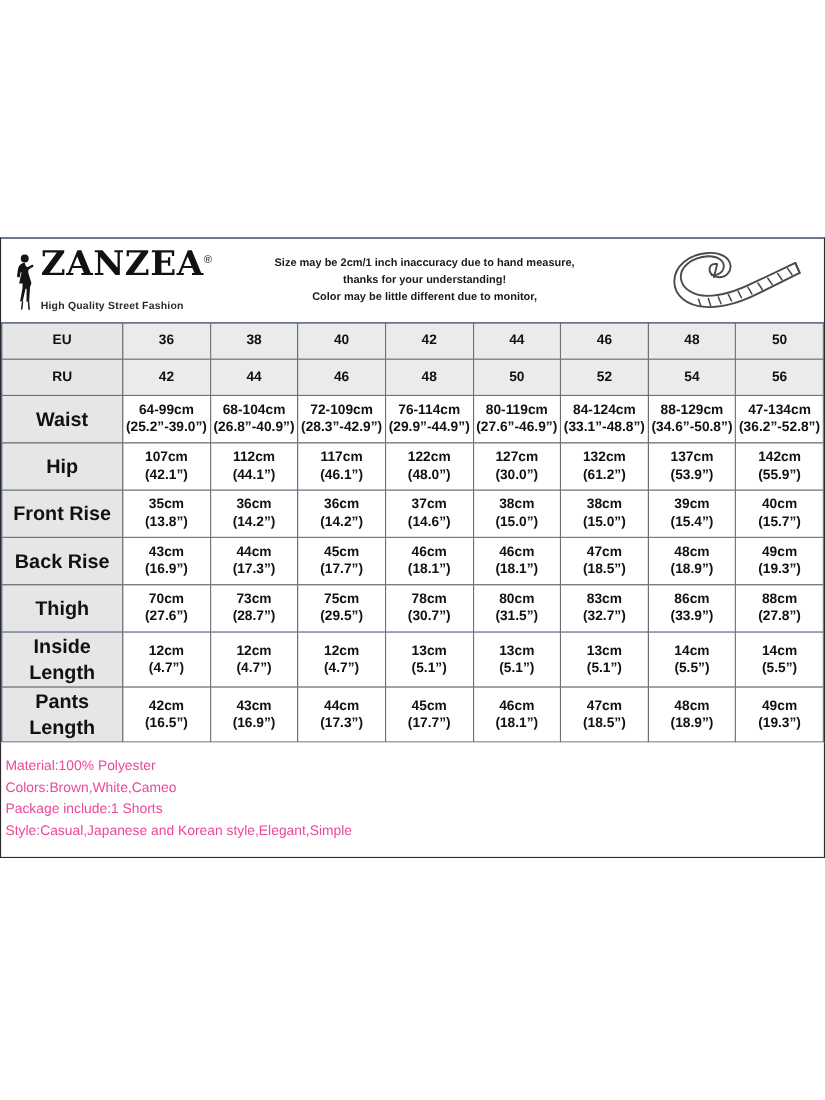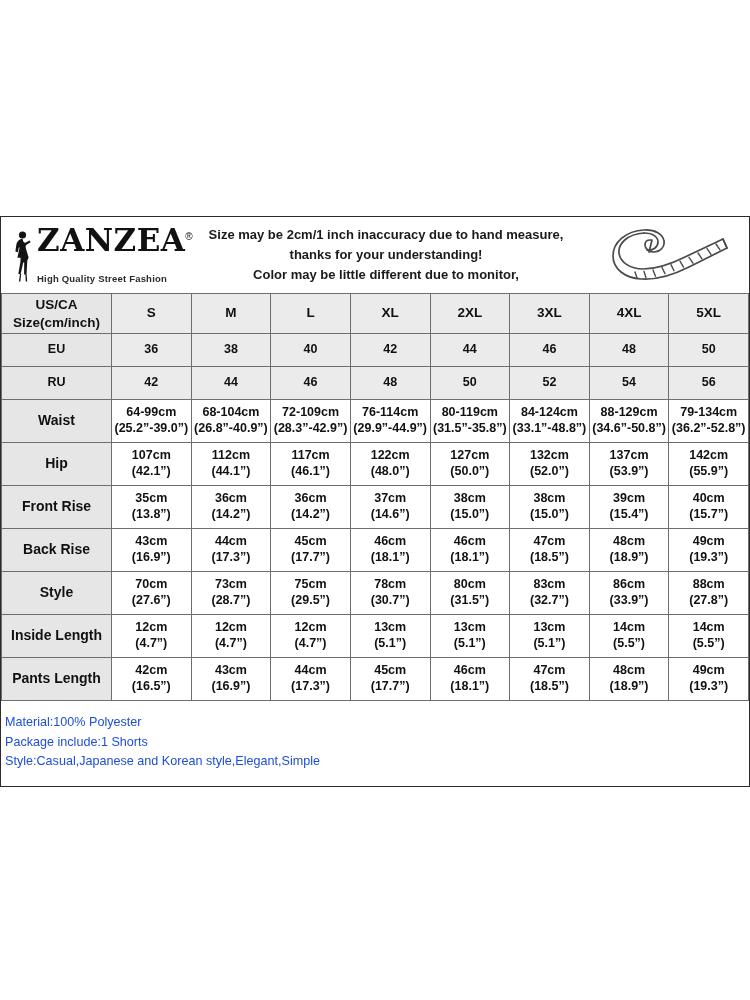--- a/index.html
+++ b/index.html
@@ -80,21 +80,21 @@
     font-weight: 600;
     color: #2a2a2a;
     letter-spacing: 0.2px;
     margin-top: 18px;
     white-space: nowrap;
   }
 
   .banner-note {
     flex: 1 1 auto;
     text-align: center;
-    font-size: 13px;
+    font-size: 10px;
     font-weight: 700;
     color: #1a1a1a;
     line-height: 1.55;
     padding: 0 6px;
   }
   .banner-note div { white-space: nowrap; }
 
   .banner-tape {
     width: 150px;
     flex: 0 0 150px;
@@ -124,36 +124,36 @@
     width: 107px;
     font-size: 13px;
   }
   td.rowhead.stacked { line-height: 1.3; }
   td.shade { background: #ebebeb; }
   td.plain { background: #ffffff; }
 
   tr.hdr td { height: 31px; font-size: 13.5px; }
   tr.code td { height: 28px; }
   tr.meas td { height: 38px; }
-  tr.meas td.rowhead { font-size: 14px; }
+  tr.meas td.rowhead { font-size: 18px; }
 
   .val-cm { display: block; }
   .val-in { display: block; }
 
   
   .info {
     border: 1px solid #2b2b2b;
     border-top: none;
     background: #ffffff;
     padding: 12px 4px 14px 4px;
     box-sizing: border-box;
   }
   .info div {
     font-size: 12.6px;
-    color: #1d4ed8;
+    color: #ec4899;
     line-height: 1.55;
     white-space: nowrap;
   }
 </style>
 </head>
 <body>
 
 <div id="page">
 
   <div class="chart-frame">
@@ -201,34 +201,20 @@
             <path d="M87 27 L91 32.8"></path>
             <path d="M96 22.6 L100 28.4"></path>
             <path d="M105 18 L109 23.8"></path>
           </g>
         </svg>
       </div>
     </div>
 
     <table class="size-table">
       <tbody>
-        <tr class="hdr">
-          <td class="rowhead stacked">
-            <span>US/CA</span><br>
-            <span>Size(cm/inch)</span>
-          </td>
-          <td class="shade">S</td>
-          <td class="shade">M</td>
-          <td class="shade">L</td>
-          <td class="shade">XL</td>
-          <td class="shade">2XL</td>
-          <td class="shade">3XL</td>
-          <td class="shade">4XL</td>
-          <td class="shade">5XL</td>
-        </tr>
 
         <tr class="code">
           <td class="rowhead">EU</td>
           <td class="shade">36</td>
           <td class="shade">38</td>
           <td class="shade">40</td>
           <td class="shade">42</td>
           <td class="shade">44</td>
           <td class="shade">46</td>
           <td class="shade">48</td>
@@ -261,32 +247,32 @@
           <td class="plain">
               <span class="val-cm">72-109cm</span>
               <span class="val-in">(28.3”-42.9”)</span>
             </td>
           <td class="plain">
               <span class="val-cm">76-114cm</span>
               <span class="val-in">(29.9”-44.9”)</span>
             </td>
           <td class="plain">
               <span class="val-cm">80-119cm</span>
-              <span class="val-in">(31.5”-35.8”)</span>
+              <span class="val-in">(27.6”-46.9”)</span>
             </td>
           <td class="plain">
               <span class="val-cm">84-124cm</span>
               <span class="val-in">(33.1”-48.8”)</span>
             </td>
           <td class="plain">
               <span class="val-cm">88-129cm</span>
               <span class="val-in">(34.6”-50.8”)</span>
             </td>
           <td class="plain">
-              <span class="val-cm">79-134cm</span>
+              <span class="val-cm">47-134cm</span>
               <span class="val-in">(36.2”-52.8”)</span>
             </td>
         </tr>
 
         <tr class="meas">
           <td class="rowhead">Hip</td>
           <td class="plain">
               <span class="val-cm">107cm</span>
               <span class="val-in">(42.1”)</span>
             </td>
@@ -297,25 +283,25 @@
           <td class="plain">
               <span class="val-cm">117cm</span>
               <span class="val-in">(46.1”)</span>
             </td>
           <td class="plain">
               <span class="val-cm">122cm</span>
               <span class="val-in">(48.0”)</span>
             </td>
           <td class="plain">
               <span class="val-cm">127cm</span>
-              <span class="val-in">(50.0”)</span>
+              <span class="val-in">(30.0”)</span>
             </td>
           <td class="plain">
               <span class="val-cm">132cm</span>
-              <span class="val-in">(52.0”)</span>
+              <span class="val-in">(61.2”)</span>
             </td>
           <td class="plain">
               <span class="val-cm">137cm</span>
               <span class="val-in">(53.9”)</span>
             </td>
           <td class="plain">
               <span class="val-cm">142cm</span>
               <span class="val-in">(55.9”)</span>
             </td>
         </tr>
@@ -386,21 +372,21 @@
               <span class="val-cm">48cm</span>
               <span class="val-in">(18.9”)</span>
             </td>
           <td class="plain">
               <span class="val-cm">49cm</span>
               <span class="val-in">(19.3”)</span>
             </td>
         </tr>
 
         <tr class="meas">
-          <td class="rowhead">Style</td>
+          <td class="rowhead">Thigh</td>
           <td class="plain">
               <span class="val-cm">70cm</span>
               <span class="val-in">(27.6”)</span>
             </td>
           <td class="plain">
               <span class="val-cm">73cm</span>
               <span class="val-in">(28.7”)</span>
             </td>
           <td class="plain">
               <span class="val-cm">75cm</span>
@@ -498,17 +484,18 @@
               <span class="val-cm">49cm</span>
               <span class="val-in">(19.3”)</span>
             </td>
         </tr>
       </tbody>
     </table>
   </div>
 
   <div class="info">
     <div>Material:100% Polyester</div>
+    <div>Colors:Brown,White,Cameo</div>
     <div>Package include:1 Shorts</div>
     <div>Style:Casual,Japanese and Korean style,Elegant,Simple</div>
   </div>
 
 </div>
 
 </body></html>

